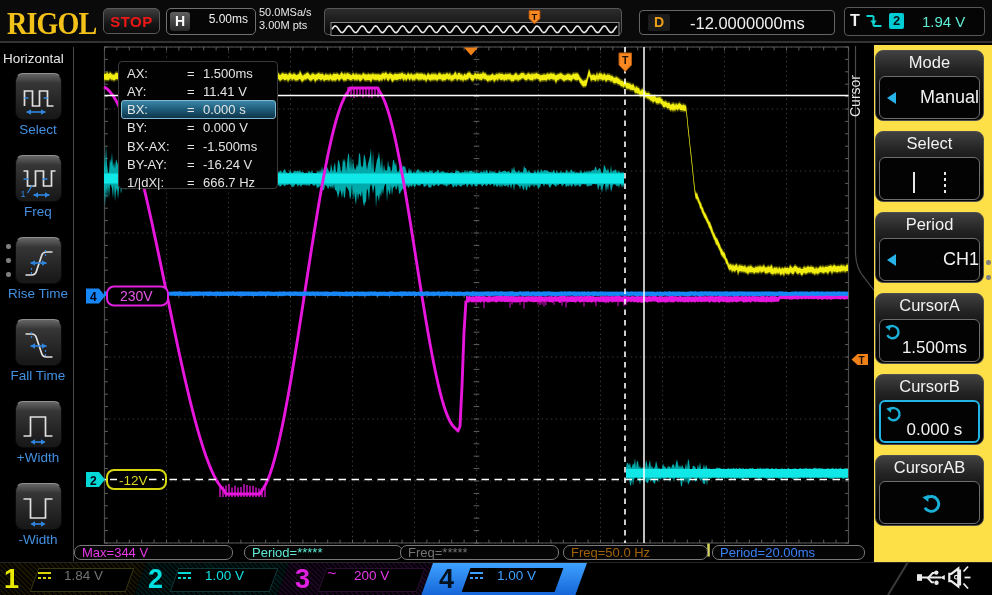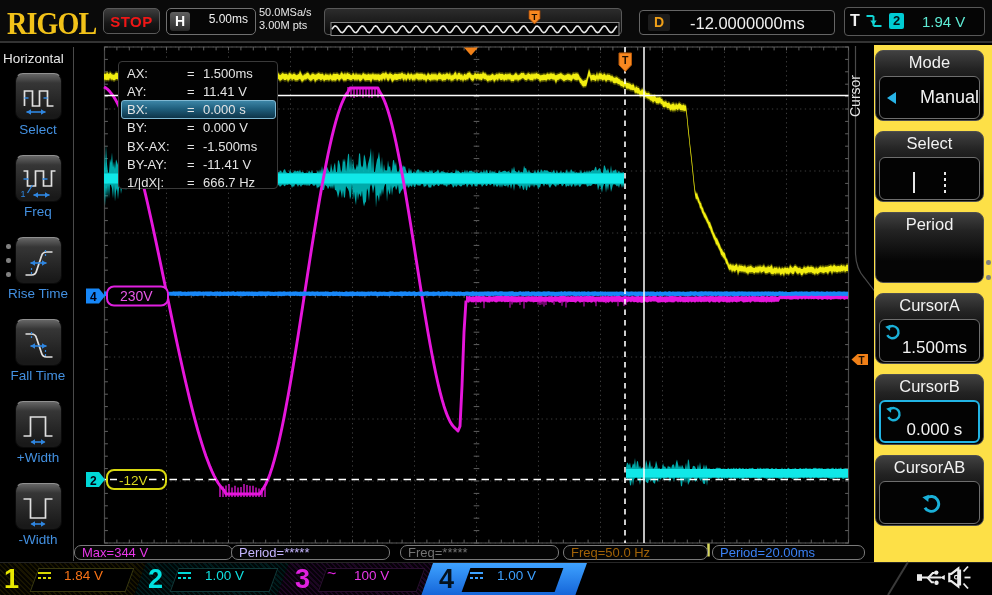--- a/index.html
+++ b/index.html
@@ -151,21 +151,21 @@
       <span class="ival">0.000 V</span>
     </div>
   <div class="irow" style="top:75.5px">
       <span class="ilab">BX-AX:</span>
       <span class="ieq">=</span>
       <span class="ival">-1.500ms</span>
     </div>
   <div class="irow" style="top:93.5px">
       <span class="ilab">BY-AY:</span>
       <span class="ieq">=</span>
-      <span class="ival">-11.41 V</span>
+      <span class="ival">-16.24 V</span>
     </div>
   <div class="irow" style="top:111.5px">
       <span class="ilab">1/|dX|:</span>
       <span class="ieq">=</span>
       <span class="ival">666.7 Hz</span>
     </div>
 </div>
 
 <div id="topbar">
   <div id="logo">RIGOL</div>
@@ -274,20 +274,24 @@
       <div class="mhead">CursorAB</div>
     </div>
     <div class="mbtn" style="top:31px">
       <span class="tri" style="left:7px;top:15px"></span>
       <span class="mtxt">Manual</span>
     </div>
 <div class="mbtn" style="top:112px">
       <span style="position:absolute;left:33px;top:14px;width:2px;height:21px;background:#e8e8e8"></span>
       <span style="position:absolute;left:64px;top:14px;width:2px;height:21px;background:repeating-linear-gradient(180deg,#e8e8e8 0 3px,transparent 3px 6px)"></span>
     </div>
+<div class="mbtn" style="top:193px">
+      <span class="tri" style="left:7px;top:15px"></span>
+      <span class="mtxt">CH1</span>
+    </div>
 <div class="mbtn" style="top:274px">
       <svg style="position:absolute;left:4px;top:4px" width="18.4" height="17.2" viewBox="0 0 16 15">
         <path d="M4.0 3.0 A5.3 5.3 0 1 1 2.8 9.8" stroke="#1ab0d8" stroke-width="2.1" fill="none"></path>
         <path d="M5.6 0.6 L1.0 2.4 L5.2 5.8 Z" fill="#1ab0d8"></path>
       </svg>
       <span class="mtxt2">1.500ms</span>
     </div>
 <div class="mbtn mbsel" style="top:355px">
       <svg style="position:absolute;left:4px;top:4px" width="18.4" height="17.2" viewBox="0 0 16 15">
         <path d="M4.0 3.0 A5.3 5.3 0 1 1 2.8 9.8" stroke="#1ab0d8" stroke-width="2.1" fill="none"></path>
@@ -299,21 +303,21 @@
       <svg style="position:absolute;left:41px;top:12px" width="22.4" height="21" viewBox="0 0 16 15">
         <path d="M4.0 3.0 A5.3 5.3 0 1 1 2.8 9.8" stroke="#1ab0d8" stroke-width="2.1" fill="none"></path>
         <path d="M5.6 0.6 L1.0 2.4 L5.2 5.8 Z" fill="#1ab0d8"></path>
       </svg>
     </div>
   <div class="sdot" style="left:112px;top:215px"></div>
   <div class="sdot" style="left:112px;top:230px"></div>
 </div>
 
 <div class="meas" style="left:74px;width:159px;color:#e838e8">Max=344 V</div>
-<div class="meas" style="left:231px;width:159px;color:#c4b5fd">Period=*****</div>
+<div class="meas" style="left:244px;width:159px;color:#5eead4">Period=*****</div>
 <div class="meas" style="left:400px;width:159px;color:#737373">Freq=*****</div>
 <div class="meas" style="left:563px;width:145px;color:#a16207">Freq=50.0 Hz</div>
 <div class="meas" style="left:712px;width:153px;color:#3b82f6">Period=20.00ms</div>
 
 <div id="chbar">
   <div class="chseg" style="left:0;width:146px;background:repeating-linear-gradient(45deg,#191500 0 1.6px,#050400 1.6px 3.6px);clip-path:polygon(0 0,146px 0,134px 33px,0 33px)"></div>
   <div class="chseg" style="left:134px;width:155px;background:repeating-linear-gradient(45deg,#001b1c 0 1.6px,#000707 1.6px 3.6px);clip-path:polygon(12px 0,155px 0,143px 33px,0 33px)"></div>
   <div class="chseg" style="left:277px;width:156px;background:repeating-linear-gradient(45deg,#1c0622 0 1.6px,#070209 1.6px 3.6px);clip-path:polygon(12px 0,156px 0,144px 33px,0 33px)"></div>
   <div class="chseg" style="left:421px;width:166px;background:linear-gradient(180deg,#3ea2ff,#1464d8);clip-path:polygon(12px 0,166px 0,154px 33px,0 33px)"></div>
   <span class="chnum" style="left:4px;color:#e8e800">1</span>
@@ -321,28 +325,28 @@
   <span class="chnum" style="left:295px;color:#e020e0">3</span>
   <span class="chnum" style="left:439px;color:#04121f">4</span>
   <div class="chpar" style="left:34px;width:96px;border-color:#3a3a10"></div>
   <div class="chpar" style="left:174px;width:100px;border-color:#103a3a"></div>
   <div class="chpar" style="left:322px;width:99px;border-color:#2a1030"></div>
   <div class="chpar" style="left:466px;width:93px"></div>
   <span class="cicon" style="left:38px;color:#d8d800">
       <i></i>
       <i></i>
     </span>
-  <span class="chtxt" style="left:64px;color:#f97316">1.84 V</span>
+  <span class="chtxt" style="left:64px;color:#737373">1.84 V</span>
   <span class="cicon" style="left:178px;color:#00d8d8">
       <i></i>
       <i></i>
     </span>
   <span class="chtxt" style="left:205px;color:#10e0e0">1.00 V</span>
   <span class="chtxt" style="left:327px;top:2px;color:#e020e0;font-size:16px">~</span>
-  <span class="chtxt" style="left:354px;color:#e838e8">100 V</span>
+  <span class="chtxt" style="left:354px;color:#e838e8">200 V</span>
   <span class="cicon" style="left:470px;color:#3da0ff">
       <i></i>
       <i></i>
     </span>
   <span class="chtxt" style="left:497px;color:#3da0ff">1.00 V</span>
 </div>
 
 <svg class="abs" width="992" height="595" style="left:0;top:0;pointer-events:none">
   <path d="M888 595l20-33" stroke="#3a3a3a" stroke-width="2"></path>
   <g stroke="#ececec" stroke-width="2" fill="none">

